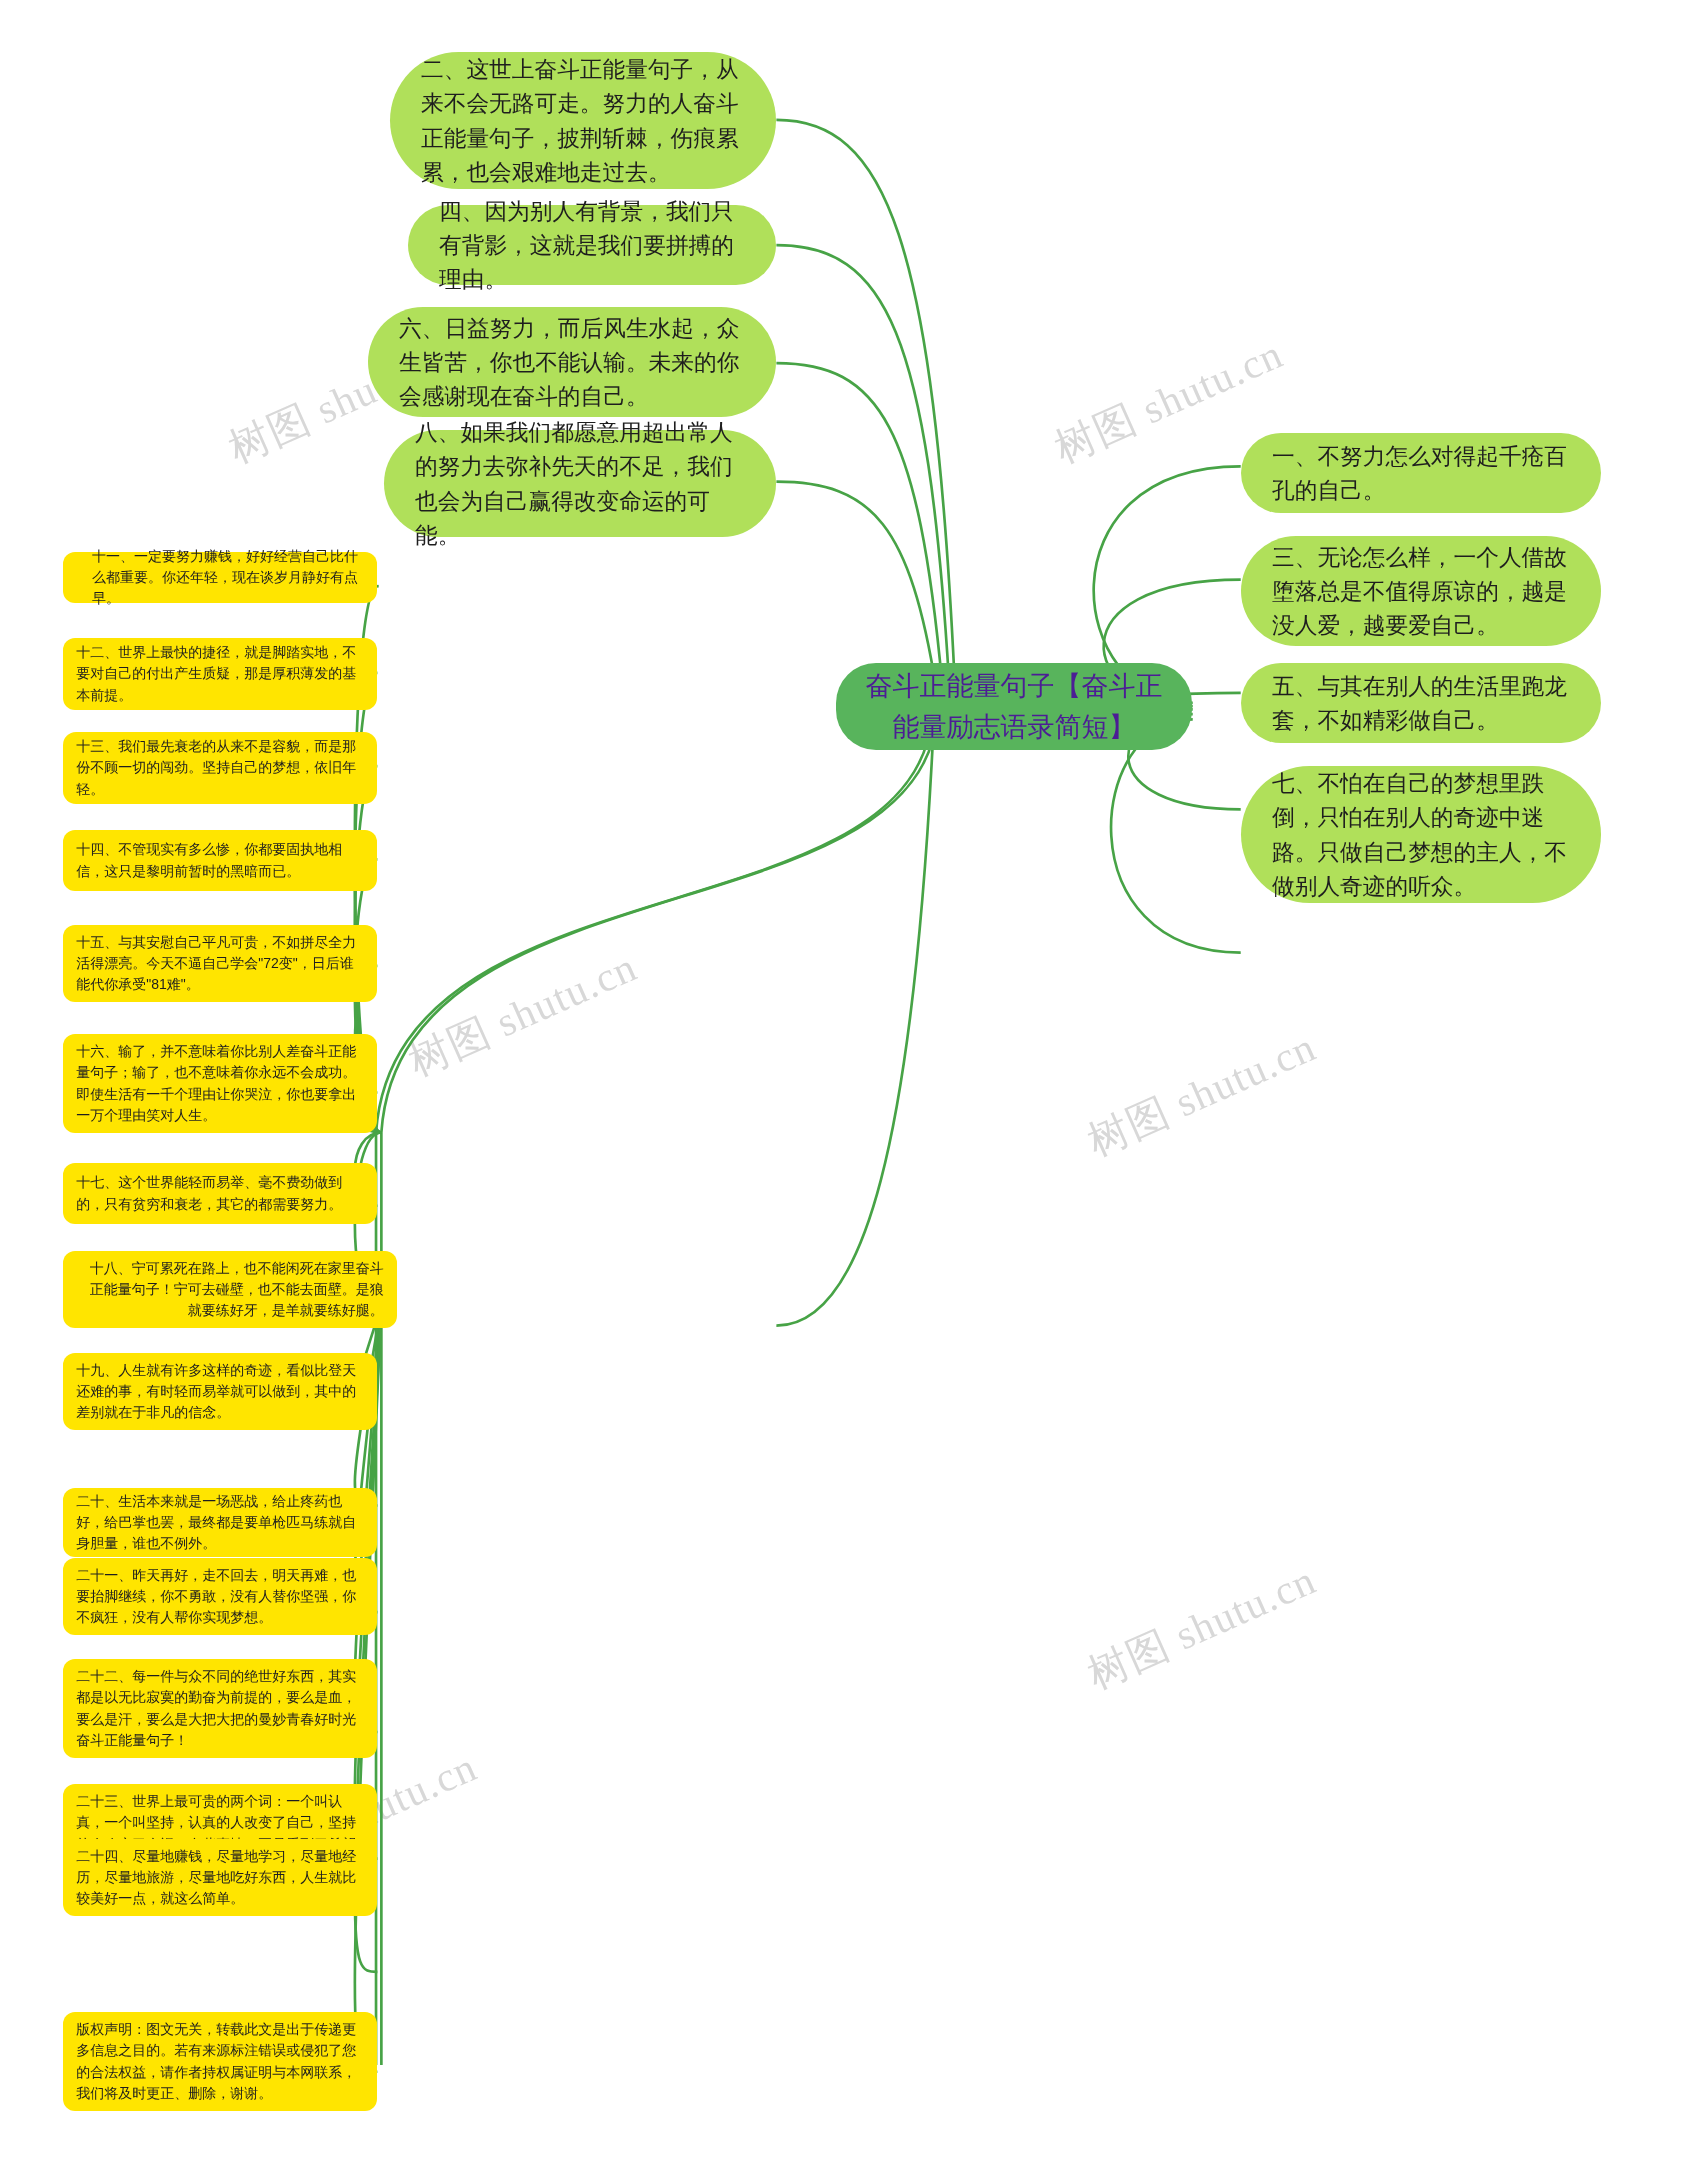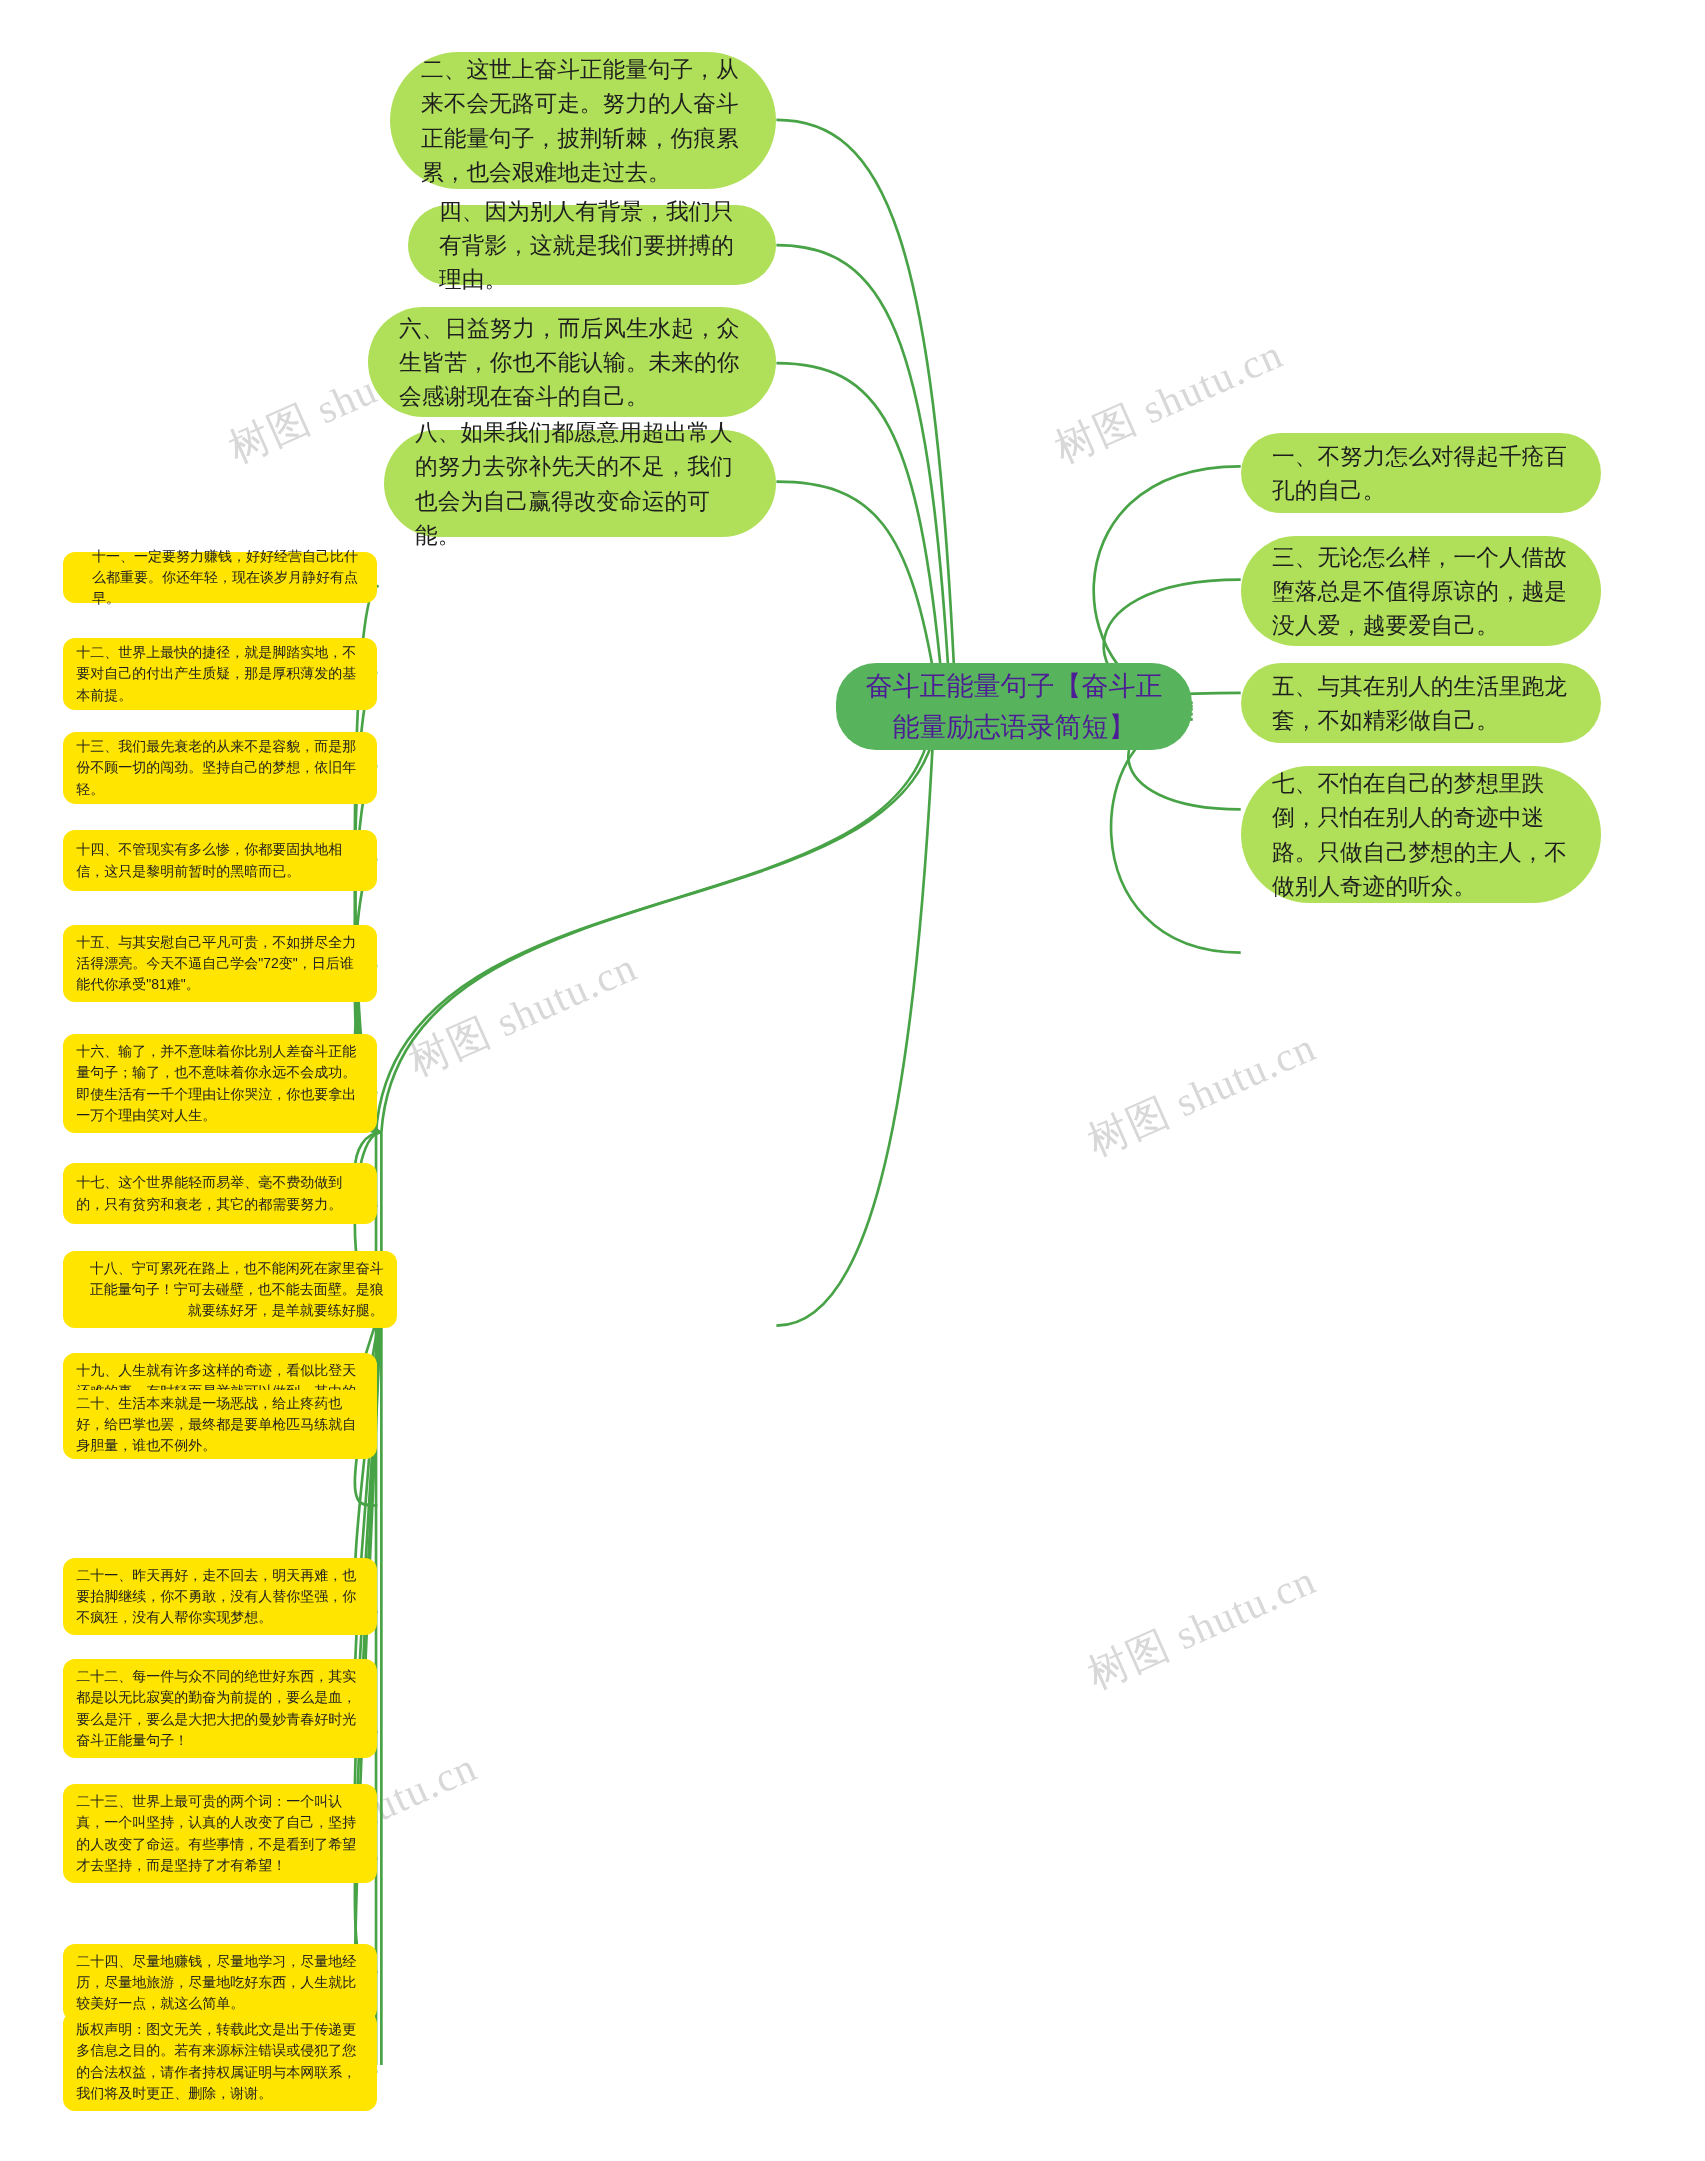--- a/index.html
+++ b/index.html
@@ -173,37 +173,37 @@
   </div>
 
   <div class="node yellow fs-small" style="left:63px;top:1251px;width:334px;height:77px;text-align:right;">
     <span>十八、宁可累死在路上，也不能闲死在家里奋斗正能量句子！宁可去碰壁，也不能去面壁。是狼就要练好牙，是羊就要练好腿。</span>
   </div>
 
   <div class="node yellow fs-small" style="left:63px;top:1353px;width:314px;height:77px;">
     <span>十九、人生就有许多这样的奇迹，看似比登天还难的事，有时轻而易举就可以做到，其中的差别就在于非凡的信念。</span>
   </div>
 
-  <div class="node yellow fs-small" style="left:63px;top:1390px;width:314px;height:69px;">
+  <div class="node yellow fs-small" style="left:63px;top:1488px;width:314px;height:69px;">
     <span>二十、生活本来就是一场恶战，给止疼药也好，给巴掌也罢，最终都是要单枪匹马练就自身胆量，谁也不例外。</span>
   </div>
 
   <div class="node yellow fs-small" style="left:63px;top:1558px;width:314px;height:77px;">
     <span>二十一、昨天再好，走不回去，明天再难，也要抬脚继续，你不勇敢，没有人替你坚强，你不疯狂，没有人帮你实现梦想。</span>
   </div>
 
   <div class="node yellow fs-small" style="left:63px;top:1659px;width:314px;height:99px;">
     <span>二十二、每一件与众不同的绝世好东西，其实都是以无比寂寞的勤奋为前提的，要么是血，要么是汗，要么是大把大把的曼妙青春好时光奋斗正能量句子！</span>
   </div>
 
   <div class="node yellow fs-small" style="left:63px;top:1784px;width:314px;height:99px;">
     <span>二十三、世界上最可贵的两个词：一个叫认真，一个叫坚持，认真的人改变了自己，坚持的人改变了命运。有些事情，不是看到了希望才去坚持，而是坚持了才有希望！</span>
   </div>
 
-  <div class="node yellow fs-small" style="left:63px;top:1944px;width:314px;height:77px;">
+  <div class="node yellow fs-small" style="left:63px;top:1839px;width:314px;height:77px;">
     <span>二十四、尽量地赚钱，尽量地学习，尽量地经历，尽量地旅游，尽量地吃好东西，人生就比较美好一点，就这么简单。</span>
   </div>
 
   <div class="node yellow fs-small" style="left:63px;top:2012px;width:314px;height:99px;">
     <span>版权声明：图文无关，转载此文是出于传递更多信息之目的。若有来源标注错误或侵犯了您的合法权益，请作者持权属证明与本网联系，我们将及时更正、删除，谢谢。</span>
   </div>
 
 </div>
 
 

